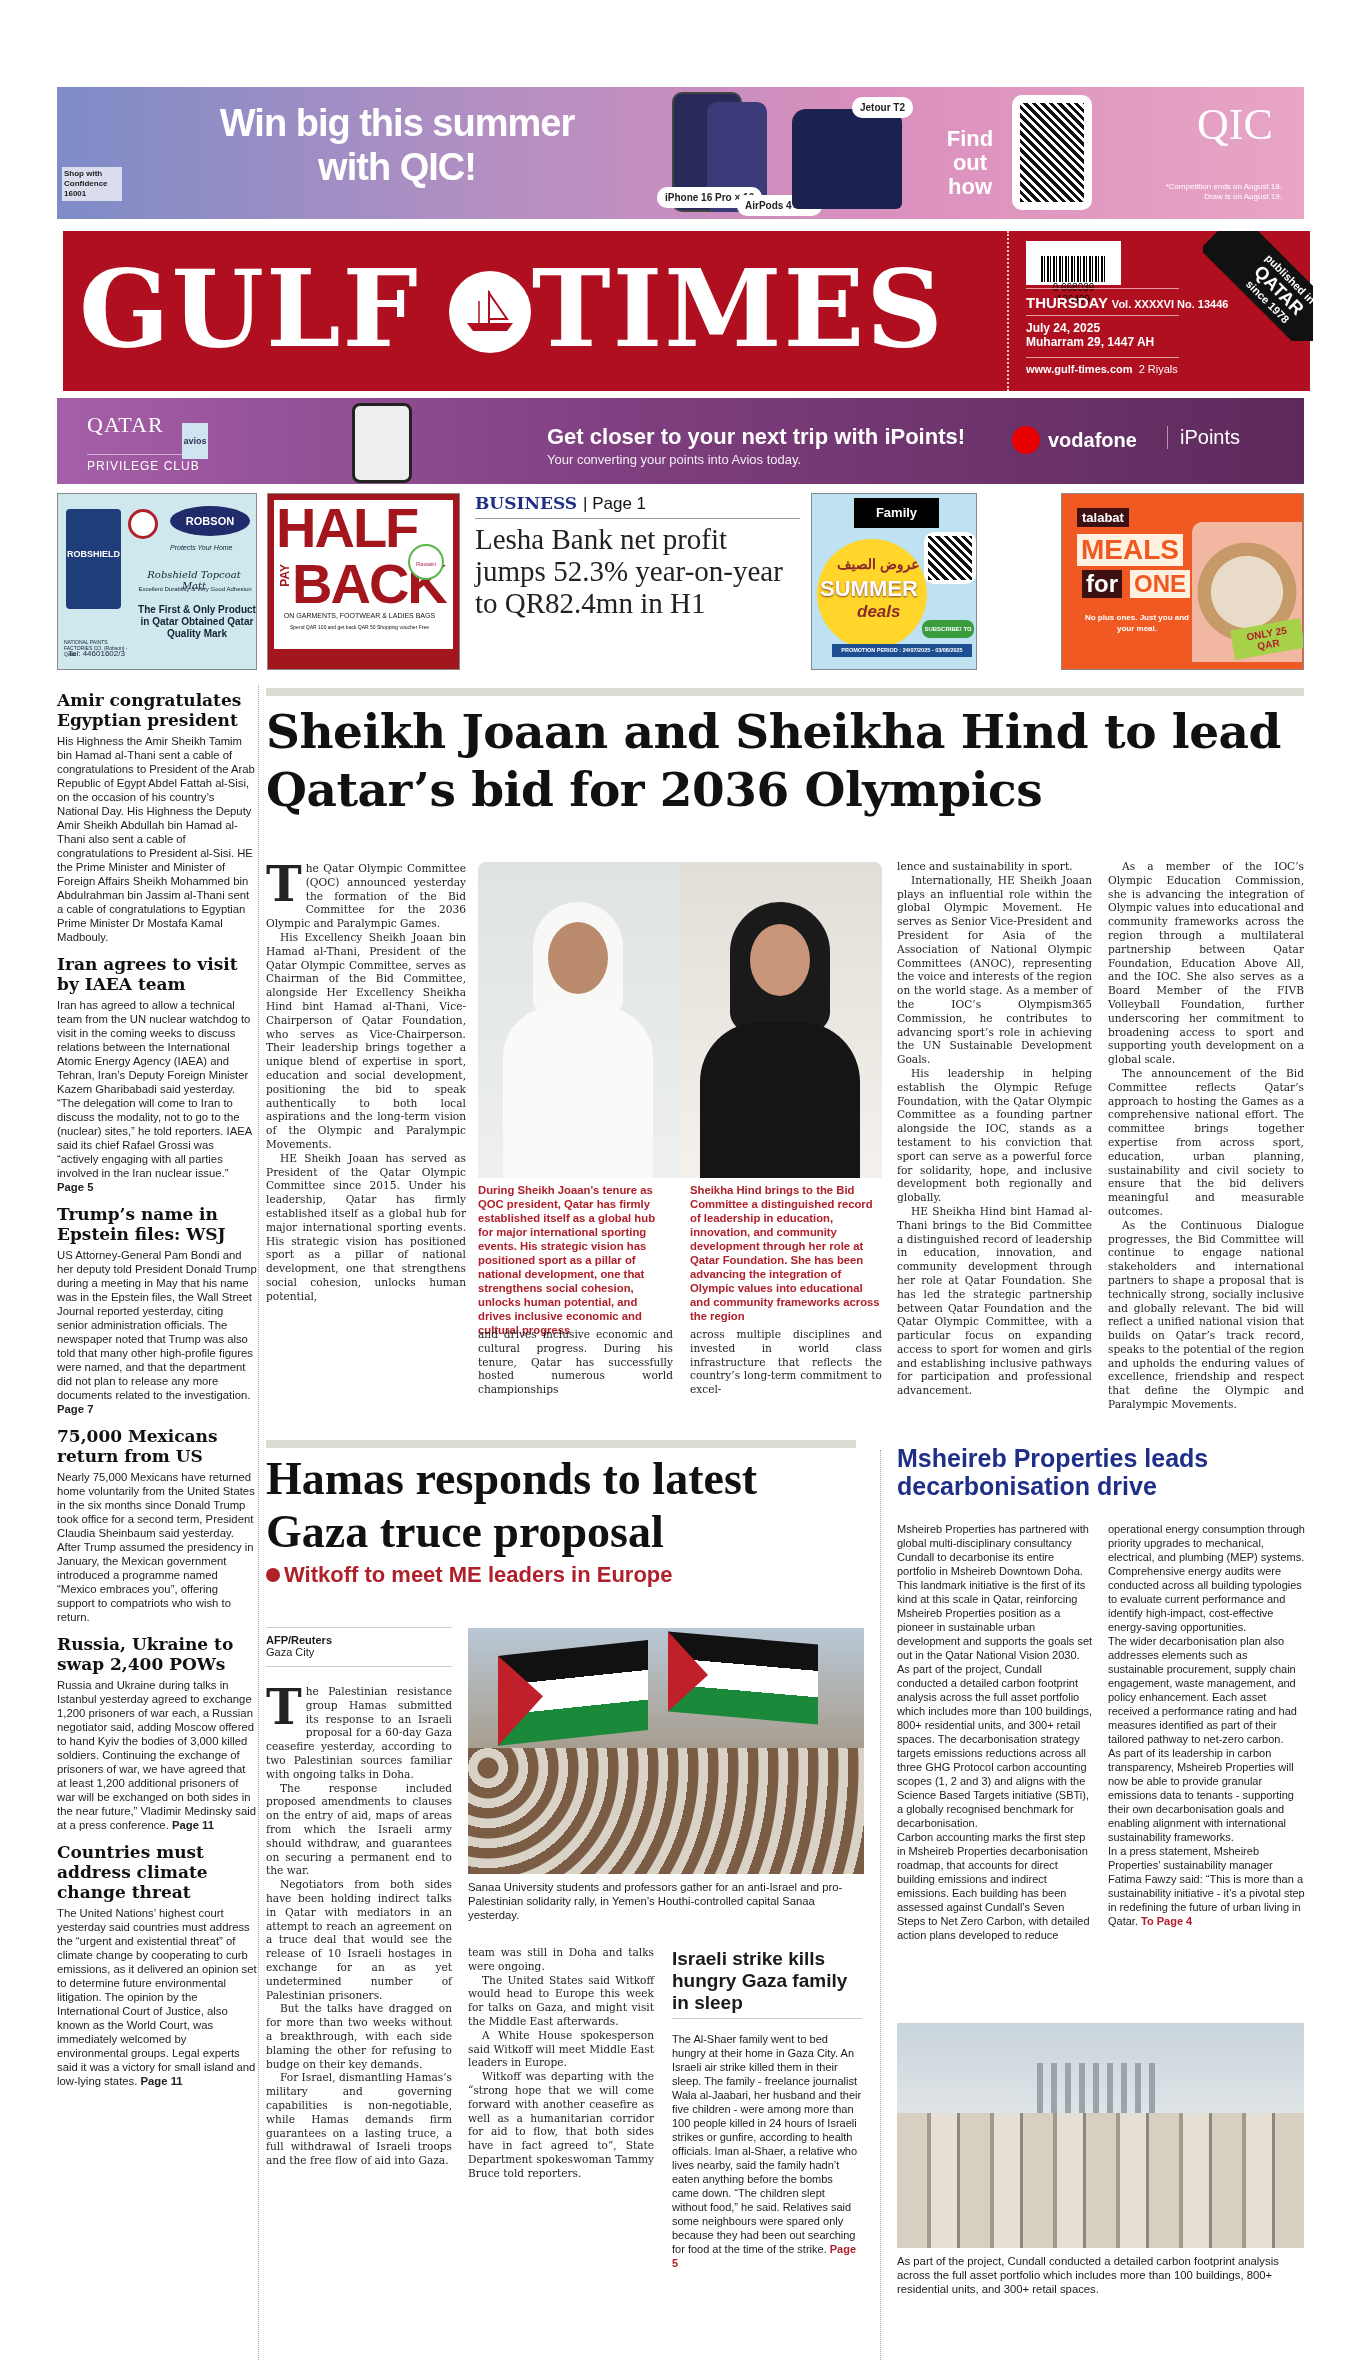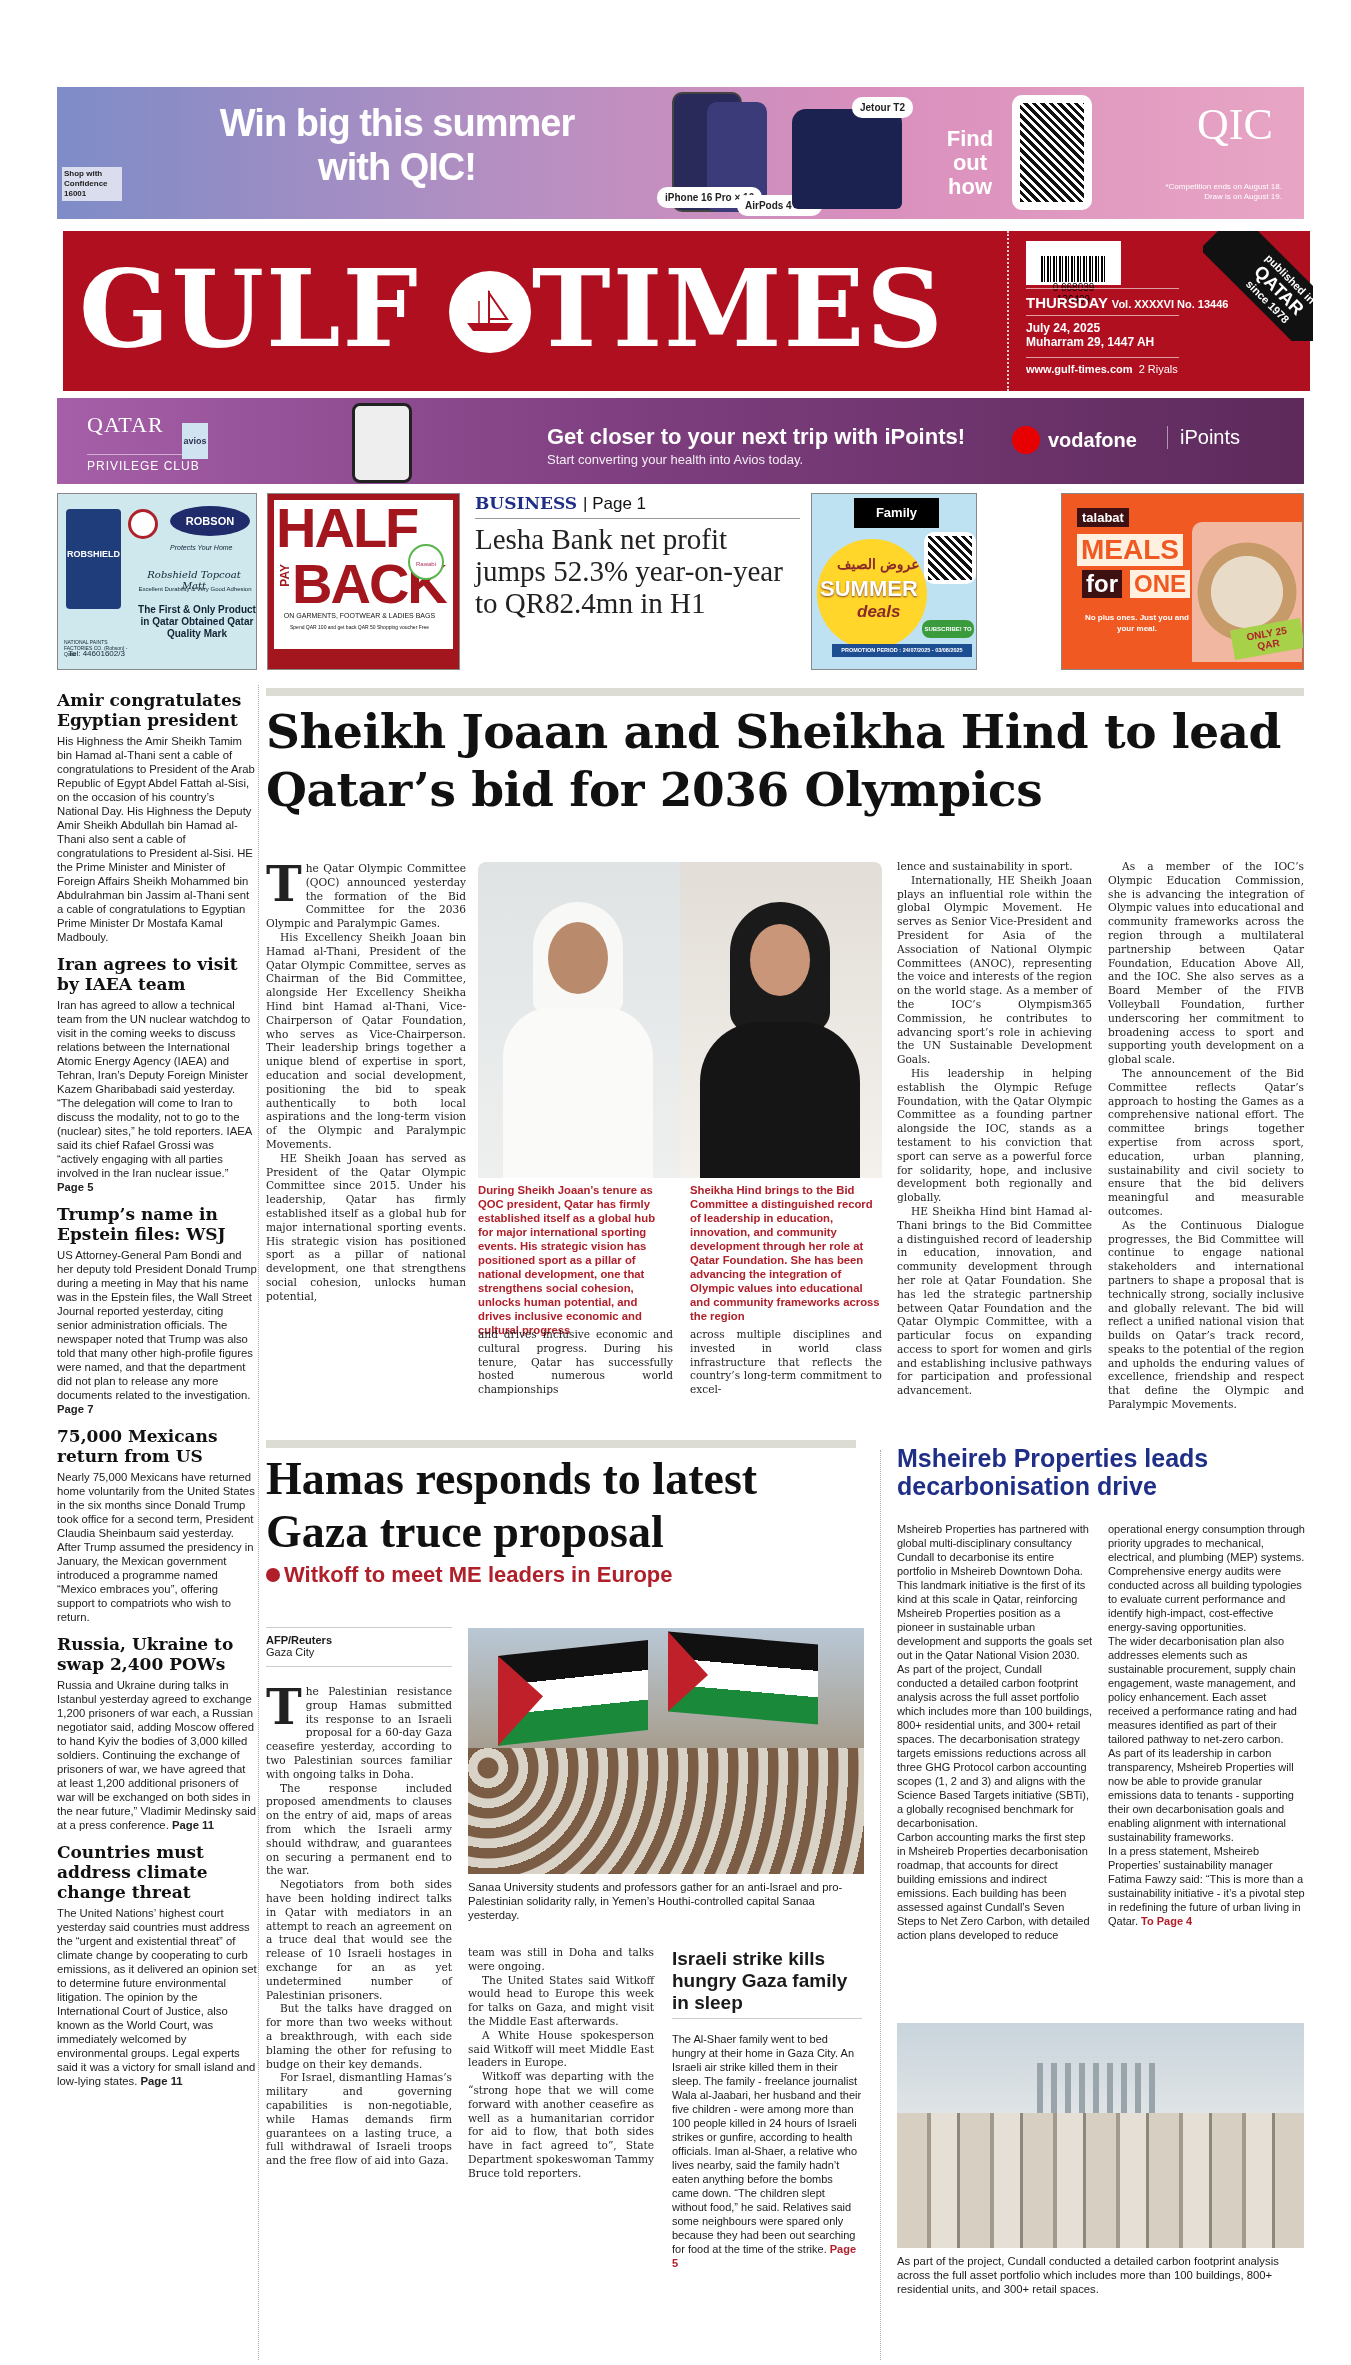--- a/index.html
+++ b/index.html
@@ -179,21 +179,21 @@
     <div class="band"><span>published in</span><b>QATAR</b><span>since 1978</span></div>
   </div>
 </div>
 
 <div id="ad-priv" class="abs">
   <div class="abs qa">QATAR</div>
   <div class="abs pc">PRIVILEGE CLUB</div>
   <div class="abs avios">avios</div>
   <div class="abs phone3"></div>
   <div class="abs msg">Get closer to your next trip with iPoints!</div>
-  <div class="abs sub">Start converting your health into Avios today.</div>
+  <div class="abs sub">Your converting your points into Avios today.</div>
   <div class="abs voda">
       <span class="vdot"></span>
       <span>vodafone</span>
     </div>
   <div class="abs ip">iPoints</div>
 </div>
 
 <div id="ad-robson" class="abs adbox">
   <div class="abs can">
       <div style="color:#fff;font-size:9px;font-weight:bold;text-align:center;margin-top:40px">ROBSHIELD</div>

